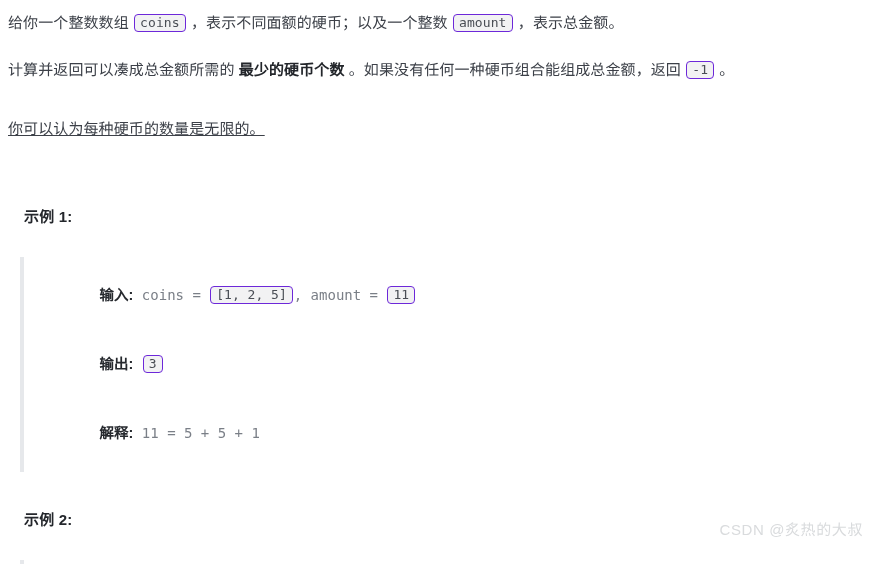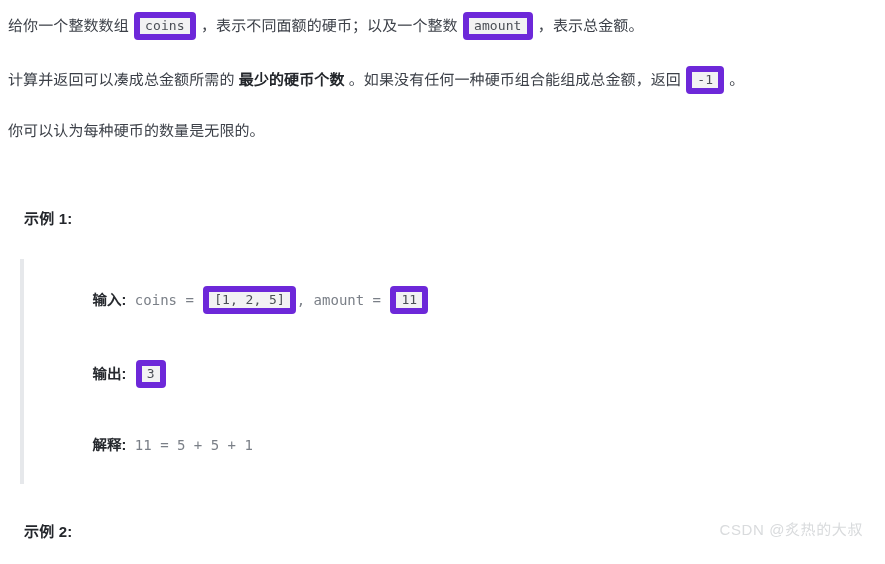--- a/index.html
+++ b/index.html
@@ -31,34 +31,34 @@
   .para {
     margin: 0;
     padding: 0;
     line-height: 21px;
     font-size: 15px;
     color: #3c4048;
     letter-spacing: 0.1px;
   }
   .para.p1 { margin-top: 4px; }
   .para.p2 { margin-top: 26px; }
-  .para.p3 { margin-top: 26px; }
+  .para.p3 { margin-top: 38px; text-decoration: underline; }
 
   .strong-term {
     font-weight: bold;
     color: #23262b;
     text-align: right;
   }
 
   
   .code-badge {
     font-family: "DejaVu Sans Mono", "Liberation Mono", monospace;
     font-size: 13px;
     background: #f2f2f3;
-    border: 6px solid #6d28d9;
+    border: 1px solid #6d28d9;
     border-radius: 4px;
     padding: 1px 5px 2px 5px;
     color: #4a4e55;
     white-space: pre;
     line-height: 1;
     display: inline-block;
     vertical-align: 1px;
     margin: 0 1px;
   }
 
@@ -70,21 +70,21 @@
     margin: 16px;
     padding: 0;
     line-height: 20px;
     letter-spacing: 0.2px;
   }
 
   
   .example-block {
     border-left: 4px solid #e6e8eb;
     margin: 0;
-    padding: 4px 0 4px 18px;
+    padding: 4px 0 4px 25px;
     margin-left: 12px;
   }
   .example-line {
     font-family: "DejaVu Sans Mono", "Liberation Mono", monospace;
     font-size: 14px;
     color: #7a7f87;
     line-height: 23px;
     white-space: pre;
   }
   .example-label {

